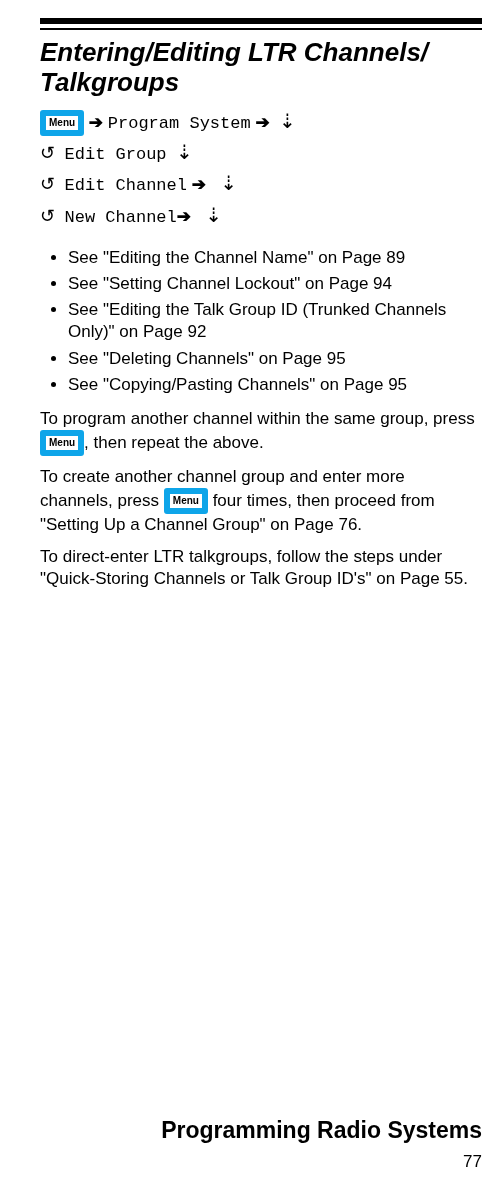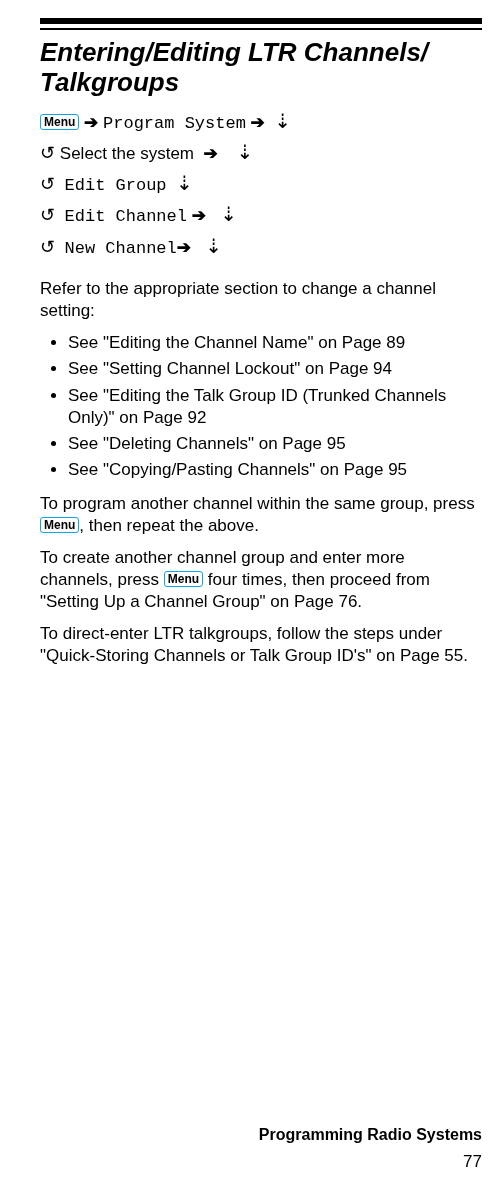--- a/index.html
+++ b/index.html
@@ -35,23 +35,23 @@
   .steps {
     font-size: 17px;
     line-height: 1.55;
     margin-bottom: 16px;
   }
   .steps .row {
     display: block;
   }
   .menu-box {
     display: inline-block;
-    border: 1px solid #0ea5e9;
+    border: 6px solid #0ea5e9;
     border-radius: 3px;
-    font-size: 12px;
+    font-size: 10px;
     font-weight: bold;
     padding: 0 3px;
     line-height: 14px;
     vertical-align: 2px;
     font-family: Arial, sans-serif;
   }
   .mono {
     font-family: "Courier New", Courier, monospace;
   }
   .arrow-right {
@@ -77,21 +77,21 @@
     line-height: 1.3;
   }
   ul.bullets li {
     margin-bottom: 4px;
   }
   .footer-title {
     position: absolute;
     bottom: 36px;
     right: 22px;
     font-weight: bold;
-    font-size: 16px;
+    font-size: 23px;
     font-family: "Trebuchet MS", Arial, sans-serif;
   }
   .page-num {
     position: absolute;
     bottom: 8px;
     right: 22px;
     font-size: 17px;
   }
 </style>
 </head>
@@ -105,44 +105,37 @@
 
   <div class="steps">
     <span class="row">
       <span class="menu-box">Menu</span>
       <span class="arrow-right"> ➔ </span>
       <span class="mono">Program System</span>
       <span class="arrow-right"> ➔ </span>
       &nbsp;<span class="big-down">⇣</span>
     </span>
     <span class="row">
-      <span class="rotate-icon">↺</span>
-      <span>Select the system</span>
-      &nbsp;<span class="arrow-right">➔</span>
-      &nbsp;&nbsp;&nbsp;<span class="big-down">⇣</span>
-    </span>
-    <span class="row">
       <span class="rotate-icon">↺</span>&nbsp;
       <span class="mono">Edit Group</span>
       &nbsp;<span class="big-down">⇣</span>
     </span>
     <span class="row">
       <span class="rotate-icon">↺</span>&nbsp;
       <span class="mono">Edit Channel</span>
       <span class="arrow-right"> ➔</span>
       &nbsp;&nbsp;<span class="big-down">⇣</span>
     </span>
     <span class="row">
       <span class="rotate-icon">↺</span>&nbsp;
       <span class="mono">New Channel</span><span class="arrow-right">➔</span>
       &nbsp;&nbsp;<span class="big-down">⇣</span>
     </span>
   </div>
 
-  <p class="para">Refer to the appropriate section to change a channel setting:</p>
 
   <ul class="bullets">
     <li>See "Editing the Channel Name" on Page 89</li>
     <li>See "Setting Channel Lockout" on Page 94</li>
     <li>See "Editing the Talk Group ID (Trunked Channels Only)" on Page 92</li>
     <li>See "Deleting Channels" on Page 95</li>
     <li>See "Copying/Pasting Channels" on Page 95</li>
   </ul>
 
   <p class="para">

